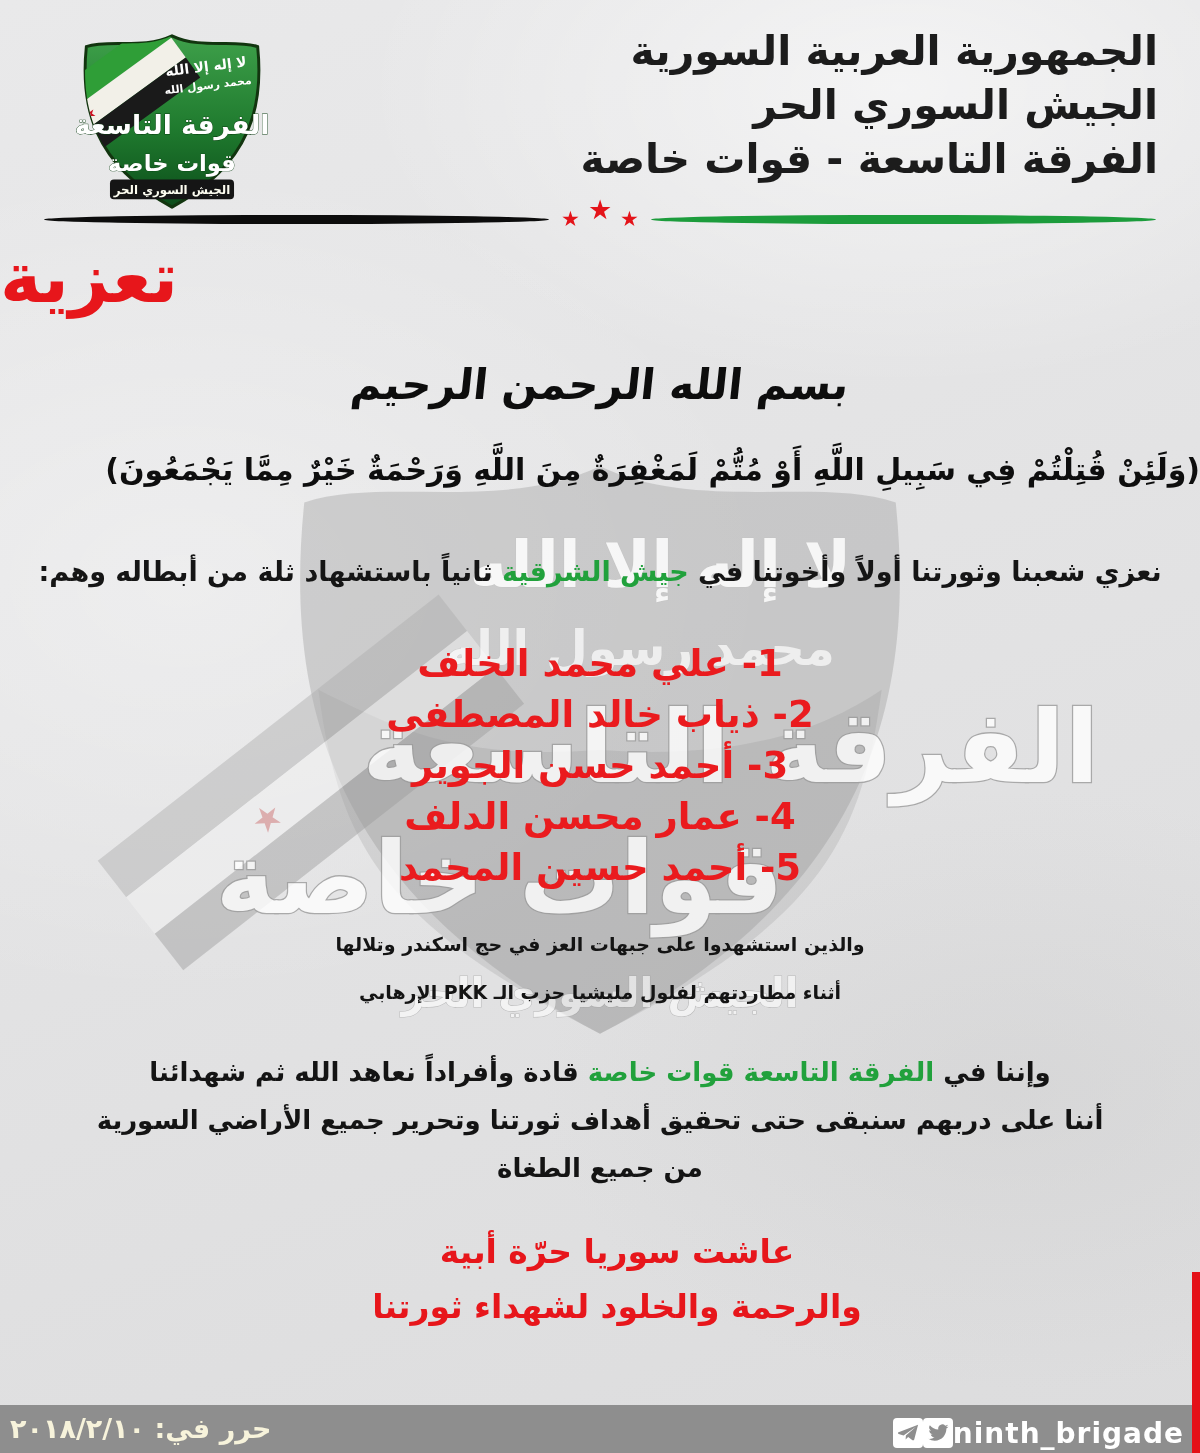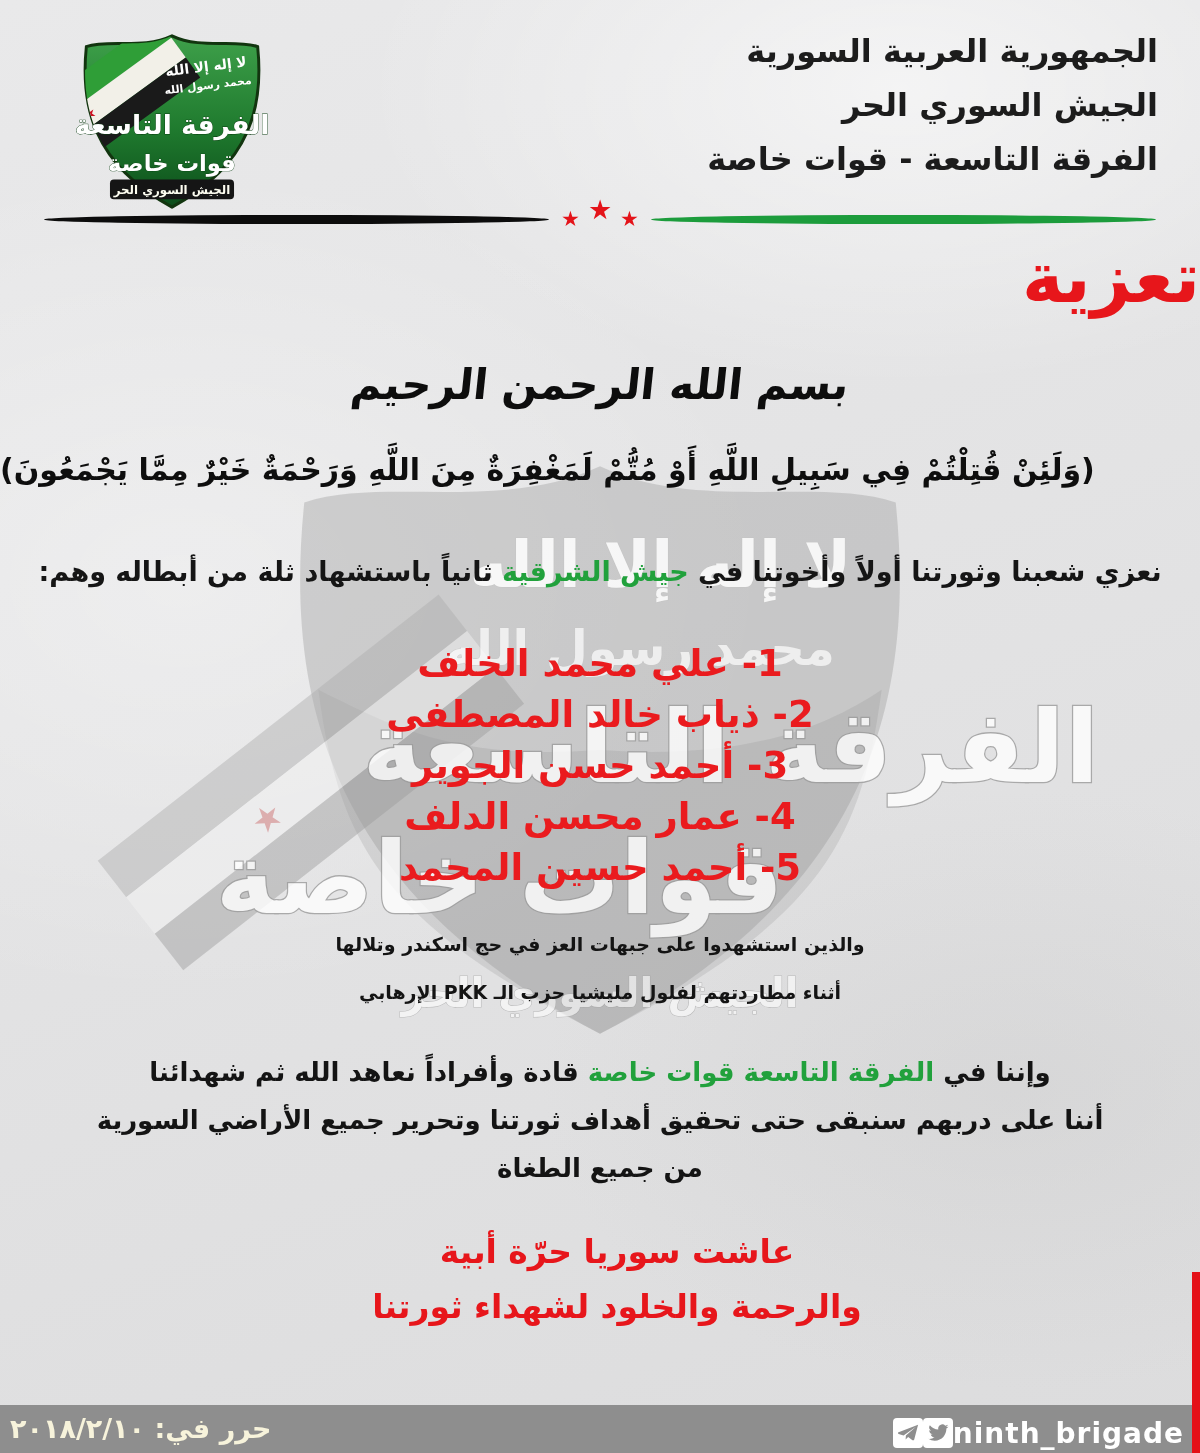--- a/index.html
+++ b/index.html
@@ -15,36 +15,36 @@
   }
   .page svg{overflow:visible;}
   
   .watermark{position:absolute; left:258px; top:458px; width:684px; height:584px; z-index:0; pointer-events:none;}
   .wm-text{paint-order:stroke fill;}
   
   .layer{position:absolute; inset:0; z-index:1;}
   
   .logo{position:absolute; left:68px; top:26px; width:208px; height:192px;}
   .org-block{position:absolute; right:42px; top:24px; text-align:right;
-    font-weight:bold; font-size:32px; color:#1c1c1c; line-height:54px;}
+    font-weight:bold; font-size:41px; color:#1c1c1c; line-height:54px;}
   
   .divider{position:absolute; top:196px; left:0; width:1200px; height:46px;
     display:flex; align-items:center; justify-content:center;}
   .lens{height:9px; width:505px; border-radius:50%;}
   .lens-black{background:#0c0c0c;}
   .lens-green{background:#1c9c3c;}
   .stars{display:flex; align-items:center; gap:8px; margin:0 12px; color:#e41319;}
   .star{font-size:21px; line-height:1;}
   .star.mid{font-size:27px; position:relative; top:-10px;}
   
-  .title{position:absolute; top:240px; left:0; width:100%; margin:0; text-align:right;
+  .title{position:absolute; top:240px; left:0; width:100%; margin:0; text-align:left;
     color:#e7161b; font-size:70px; font-weight:bold; line-height:1.1;}
   .bismillah{position:absolute; top:360px; left:0; width:100%; text-align:center;
     color:#0d0d0d; font-size:42px; font-weight:bold; transform:skewX(-6deg); letter-spacing:1px;}
-  .verse{position:absolute; top:444px; left:0; width:100%; text-align:left;
+  .verse{position:absolute; top:444px; left:0; width:100%; text-align:right;
     color:#0e0e0e; font-size:30px; font-weight:bold; line-height:1.7;}
   .condolence{position:absolute; top:556px; left:0; width:100%; text-align:center;
     color:#151515; font-size:27px; font-weight:bold;}
   .green{color:#21a13c;}
   .martyrs{position:absolute; top:638px; left:0; width:100%; text-align:center;
     color:#ea1b1e; font-size:37px; font-weight:bold; line-height:51px;}
   .battle{position:absolute; top:920px; left:0; width:100%; text-align:center;
     color:#141414; font-size:19px; font-weight:bold; line-height:48px;}
   .pledge{position:absolute; top:1048px; left:0; width:100%; text-align:center;
     color:#141414; font-size:26px; font-weight:bold; line-height:48px;}

